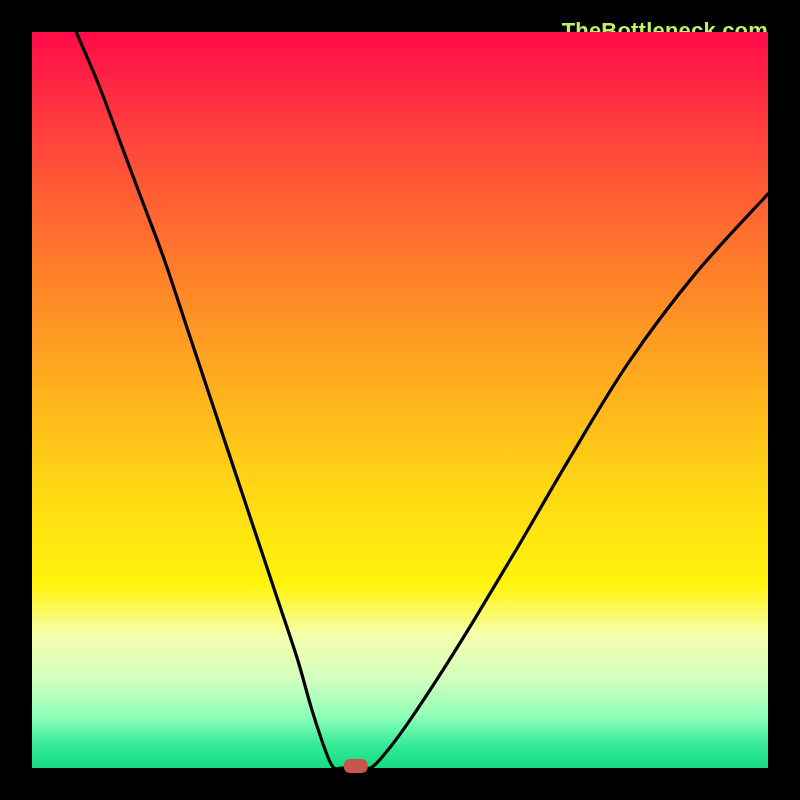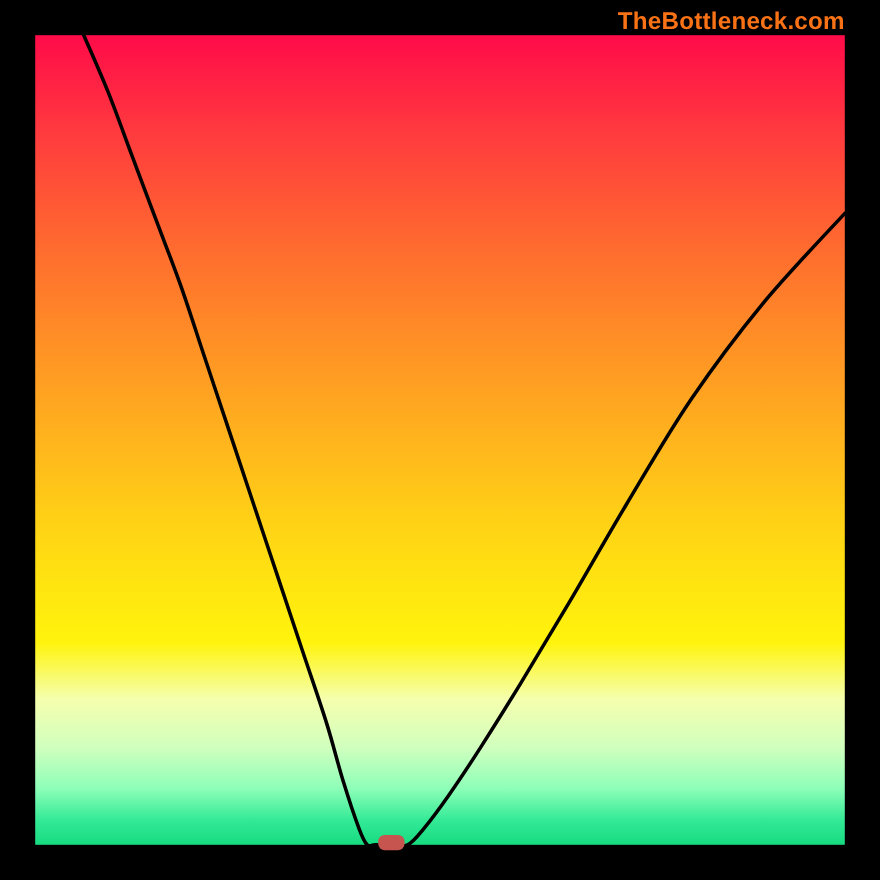--- a/index.html
+++ b/index.html
@@ -28,25 +28,25 @@
       #fff40c 75%,
       #f5ffae 82%,
       #d0ffbe 88%,
       #8effb8 93%,
       #33e996 97%,
       #17db80 100%
     );
   }
   .watermark {
     position: absolute;
-    top: 6px;
+    top: 18px;
     right: 32px;
     font-size: 22px;
     font-weight: 600;
-    color: #f97316;
+    color: #bef264;
     letter-spacing: 0.2px;
   }
   svg.curve {
     position: absolute;
     left: 0;
     top: 0;
     width: 736px;
     height: 736px;
     overflow: visible;
   }

